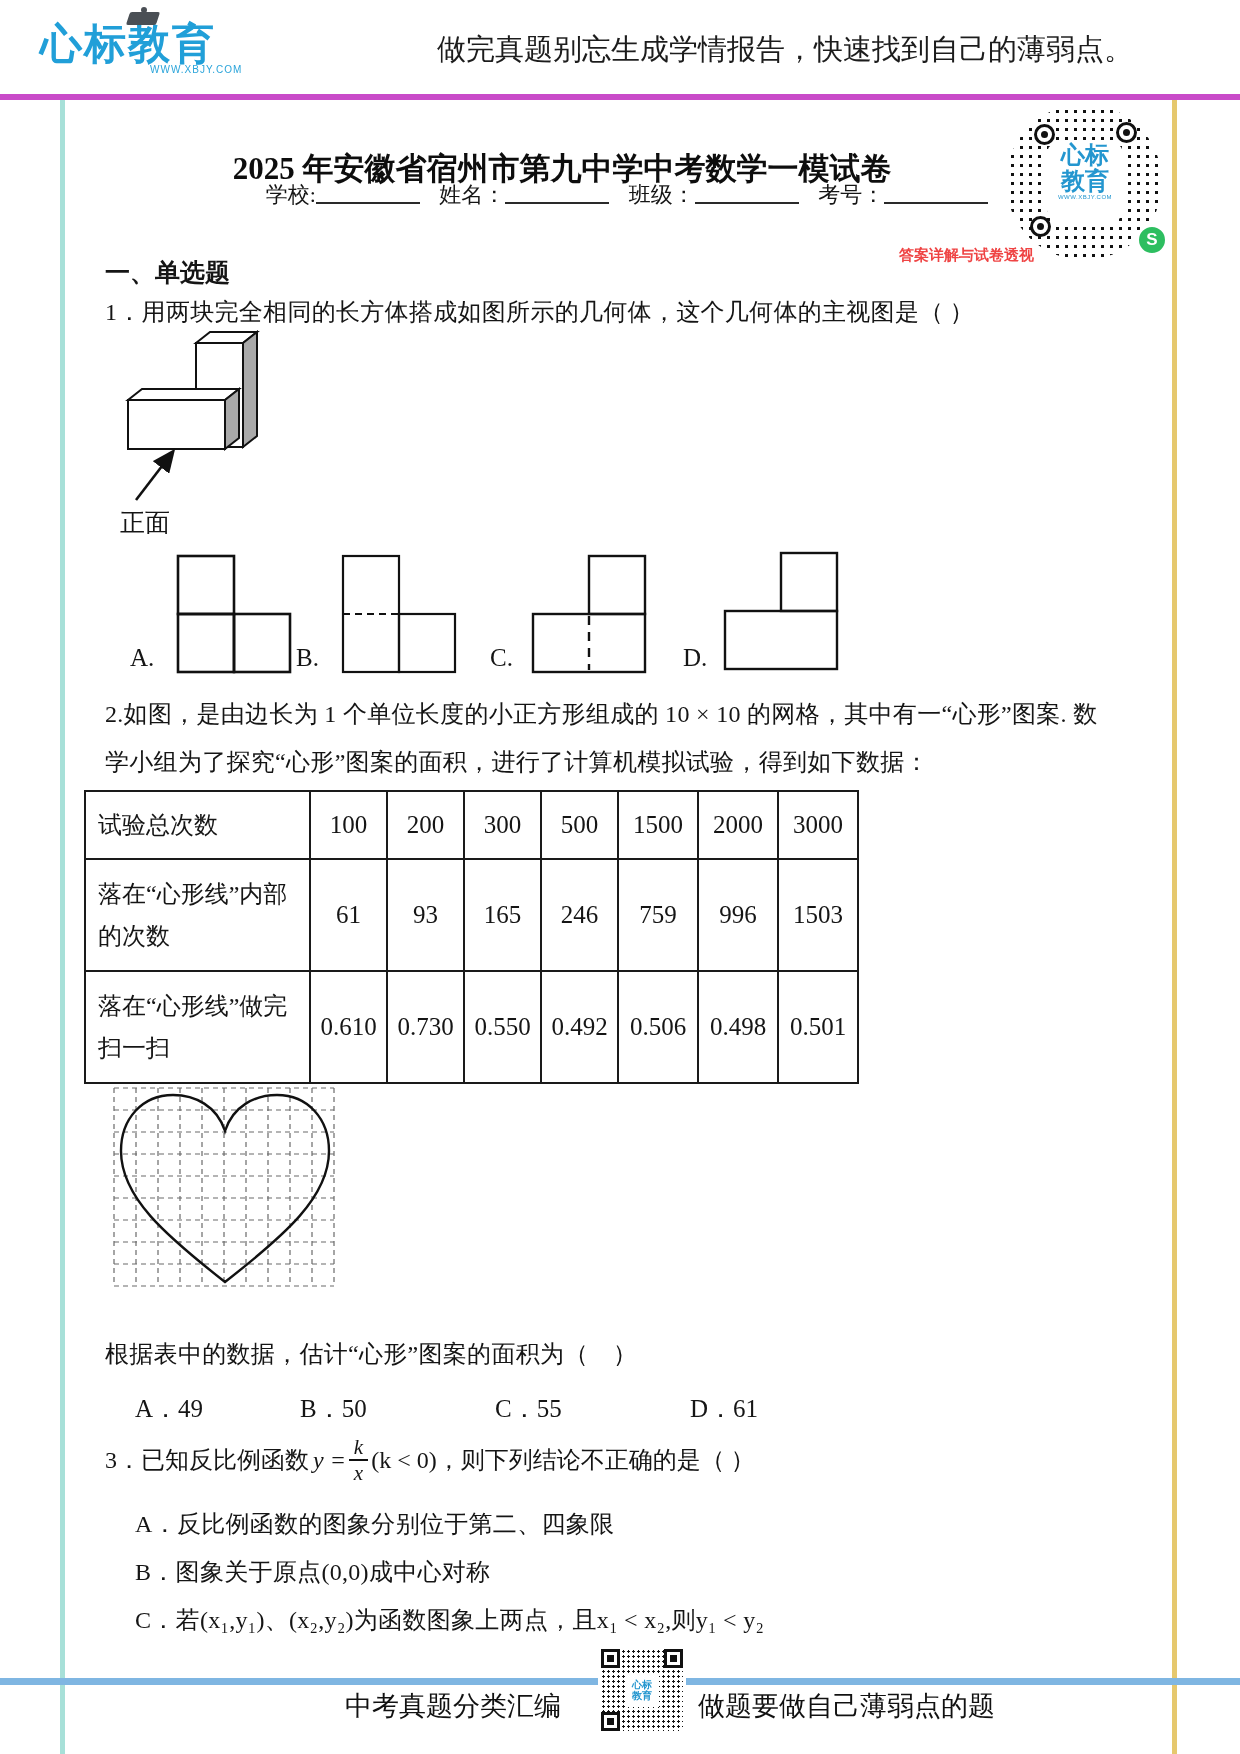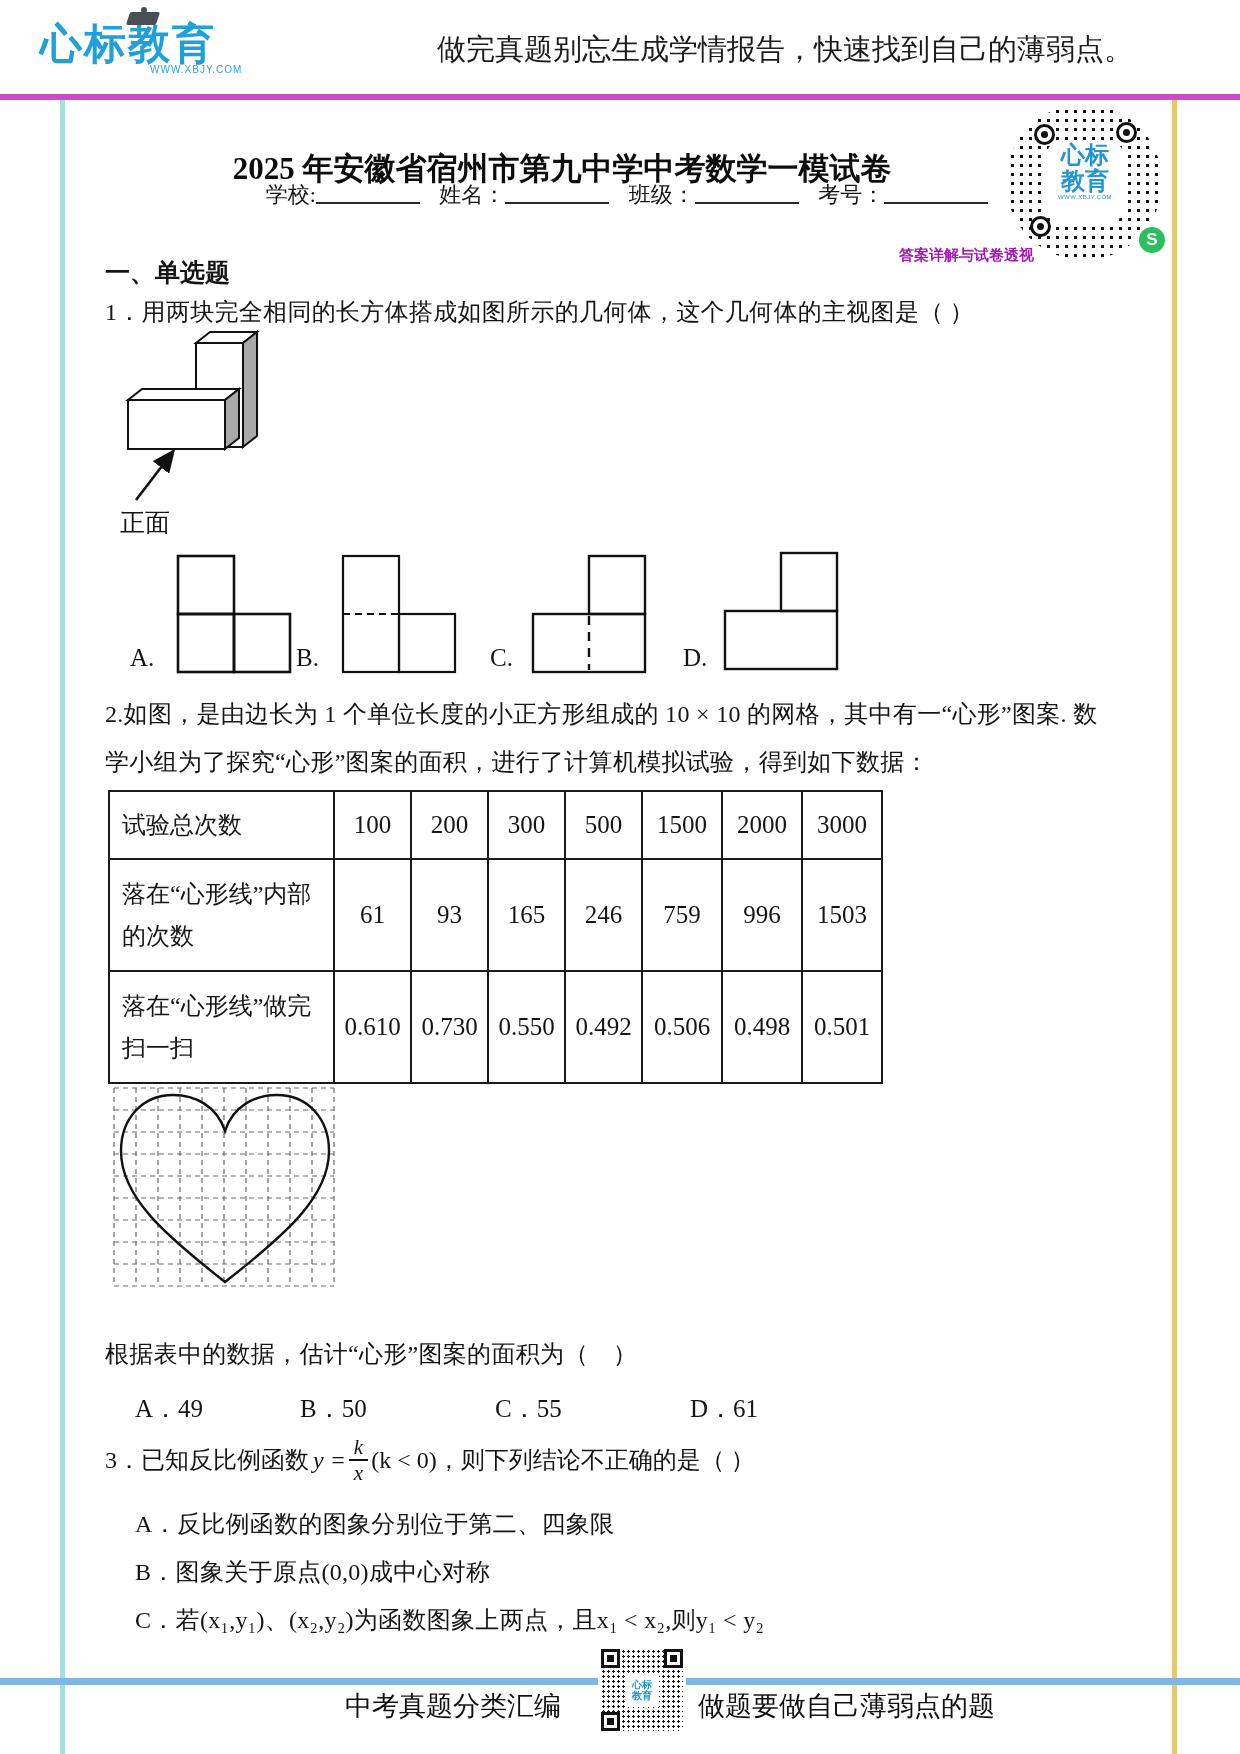--- a/index.html
+++ b/index.html
@@ -37,21 +37,21 @@
   .qr-eye { position:absolute; width:21px; height:21px; border:3.5px solid #111; border-radius:50%; background:#fff;
     display:flex; align-items:center; justify-content:center; }
   .qr-eye i { width:7px; height:7px; background:#111; border-radius:50%; display:block; }
   .qr-center { position:absolute; left:41px; top:38px; width:76px; height:80px; background:#fff; border-radius:12px;
     text-align:center; font-family:"Liberation Sans",sans-serif; }
   .qr-center .l1, .qr-center .l2 { font-size:24px; line-height:26px; font-weight:bold; color:#2496cf; }
   .qr-center .l3 { font-size:6px; color:#2496cf; letter-spacing:.5px; }
   .mini-icon { position:absolute; right:-2px; bottom:8px; width:32px; height:32px; border-radius:50%;
     background:#2dbe60; border:3px solid #fff; color:#fff; font-family:"Liberation Sans",sans-serif;
     font-weight:bold; font-size:17px; display:flex; align-items:center; justify-content:center; }
-  .qr-caption { font-size:15px; font-weight:bold; color:#a21caf; }
+  .qr-caption { font-size:15px; font-weight:bold; color:#ef4444; }
 
   
   .sec-title { font-size:25px; font-weight:bold; }
   .q-text { font-size:24px; letter-spacing:.3px; }
   .fig-label { font-size:25px; }
   .opt-letter { font-size:25px; }
 
   
   table.sim { border-collapse:collapse; table-layout:fixed; }
   table.sim td { border:2px solid #1a1a1a; font-size:25px; background:#fff; }
@@ -174,21 +174,21 @@
 
 <span class="abs opt-letter" style="left:683px; top:644px;">D.</span>
 <svg class="abs" style="left:722px; top:550px;" width="118" height="122" viewBox="0 0 118 122">
   <rect x="59" y="3" width="56" height="58" fill="none" stroke="#111" stroke-width="2.4"></rect>
   <rect x="3" y="61" width="112" height="58" fill="none" stroke="#111" stroke-width="2.4"></rect>
 </svg>
 
 <div class="abs q-text" style="left:105px; top:698px;">2.如图，是由边长为 1 个单位长度的小正方形组成的 10 × 10 的网格，其中有一“心形”图案. 数</div>
 <div class="abs q-text" style="left:105px; top:746px;">学小组为了探究“心形”图案的面积，进行了计算机模拟试验，得到如下数据：</div>
 
-<table class="sim abs" style="left:108px; top:790px;">
+<table class="sim abs" style="left:84px; top:790px;">
   <tbody>
       <tr class="r1">
     <td class="lbl">试验总次数</td>
     <td class="val">100</td>
     <td class="val">200</td>
     <td class="val">300</td>
     <td class="val">500</td>
     <td class="valw">1500</td>
     <td class="valw">2000</td>
     <td class="valw">3000</td>

